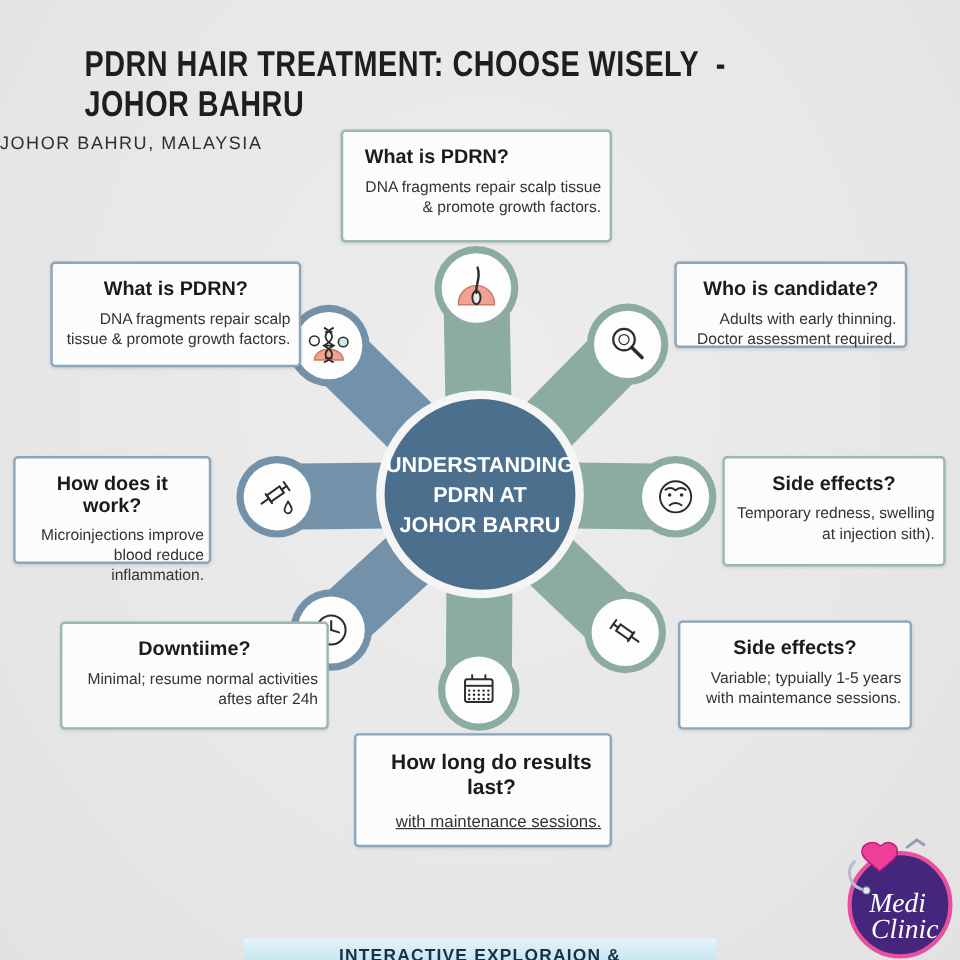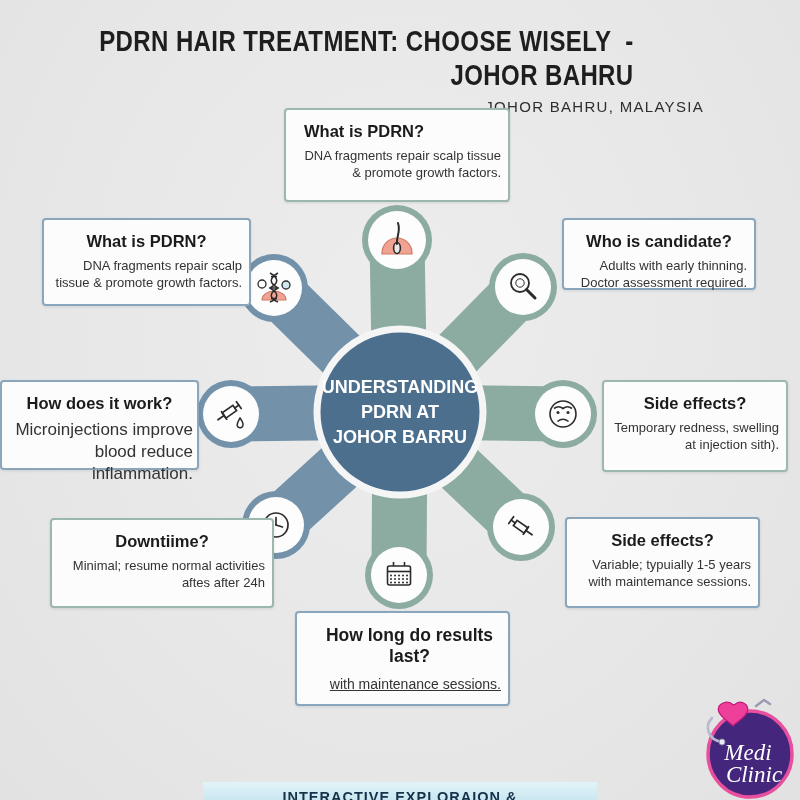--- a/index.html
+++ b/index.html
@@ -2,21 +2,21 @@
 <html><head>
 <meta charset="utf-8">
 <style>
   html,body{margin:0;padding:0;}
   .canvas{
     position:relative;width:800px;height:800px;overflow:hidden;
     background:radial-gradient(ellipse at 50% 40%, #ededed 0%, #e7e7e7 60%, #e2e2e2 100%);
     font-family:"Liberation Sans", sans-serif;color:#222;
   }
   
-  .hdr{position:absolute;top:24px;left:0;width:704px;text-align:right;}
+  .hdr{position:absolute;top:37px;left:0;width:704px;text-align:left;}
   .hdr-title{
     font-size:30px;font-weight:bold;color:#1e1e1e;white-space:pre-wrap;
     transform:scaleX(0.80);transform-origin:50% 50%;letter-spacing:0.5px;
   }
   .hdr-sub{margin-top:6px;font-size:15px;font-weight:500;color:#2e2e2e;letter-spacing:1.3px;}
   
   .hub-svg{position:absolute;left:0;top:0;z-index:1;}
   .hub-label{font-family:"Liberation Sans", sans-serif;font-weight:bold;fill:#ffffff;}
   
   .card{
@@ -178,23 +178,23 @@
   <div class="card blue" style="left:42px;top:218px;width:209px;height:88px">
     <div class="card-title">What is PDRN?</div>
     <div class="card-body">DNA fragments repair scalp tissue &amp; promote growth factors.</div>
   </div>
 
   <div class="card blue" style="left:562px;top:218px;width:194px;height:72px">
     <div class="card-title">Who is candidate?</div>
     <div class="card-body">Adults with early thinning. Doctor assessment required.</div>
   </div>
 
-  <div class="card blue" style="left:0;top:380px;width:199px;height:90px">
+  <div class="card blue" style="left:11px;top:380px;width:165px;height:90px">
     <div class="card-title">How does it work?</div>
-    <div class="card-body" style="font-size:17px;padding:0 4px;margin-top:6px;">Microinjections improve blood reduce inflammation.</div>
+    <div class="card-body" style="font-size:13px;padding:0 4px;margin-top:6px;">Microinjections improve blood reduce inflammation.</div>
   </div>
 
   <div class="card" style="left:602px;top:380px;width:186px;height:92px">
     <div class="card-title">Side effects?</div>
     <div class="card-body">Temporary redness, swelling at injection sith).</div>
   </div>
 
   <div class="card" style="left:50px;top:518px;width:224px;height:90px">
     <div class="card-title">Downtiime?</div>
     <div class="card-body">Minimal; resume normal activities aftes after 24h</div>

